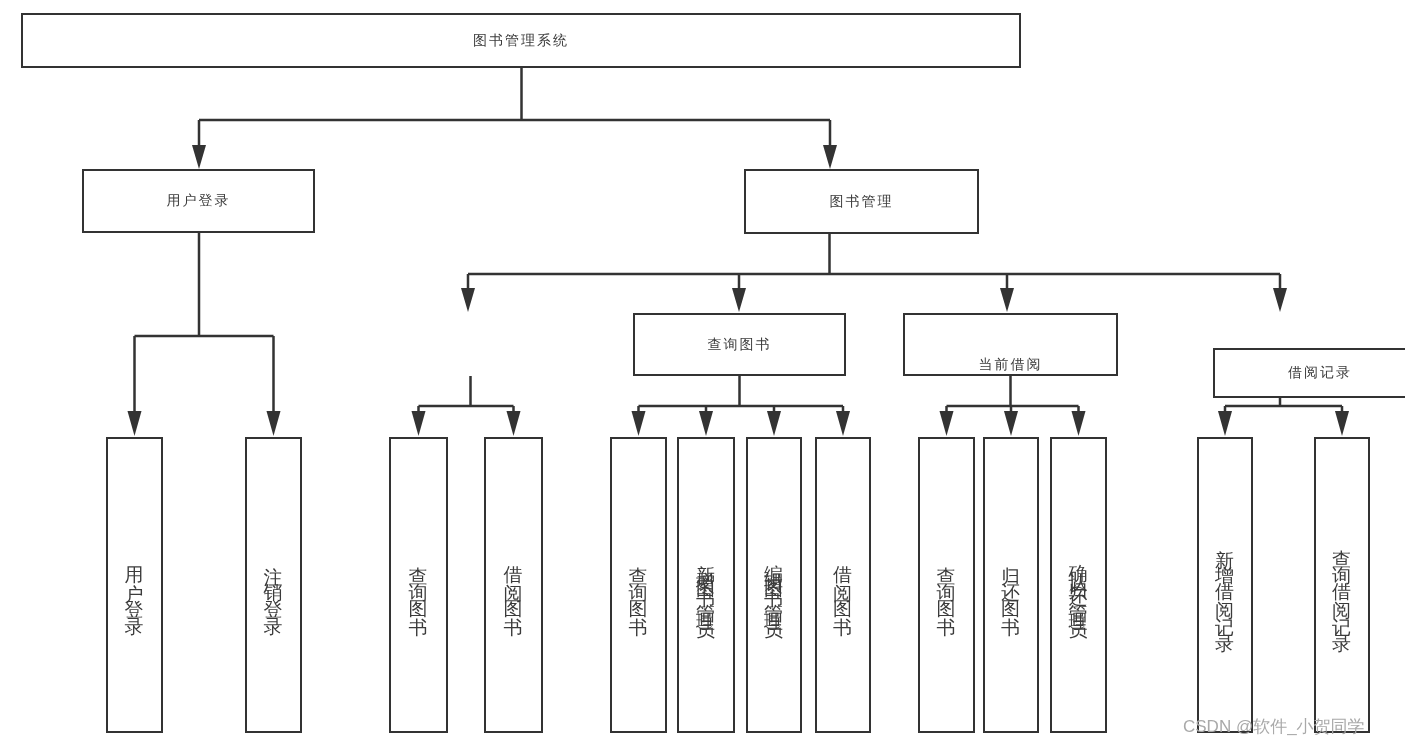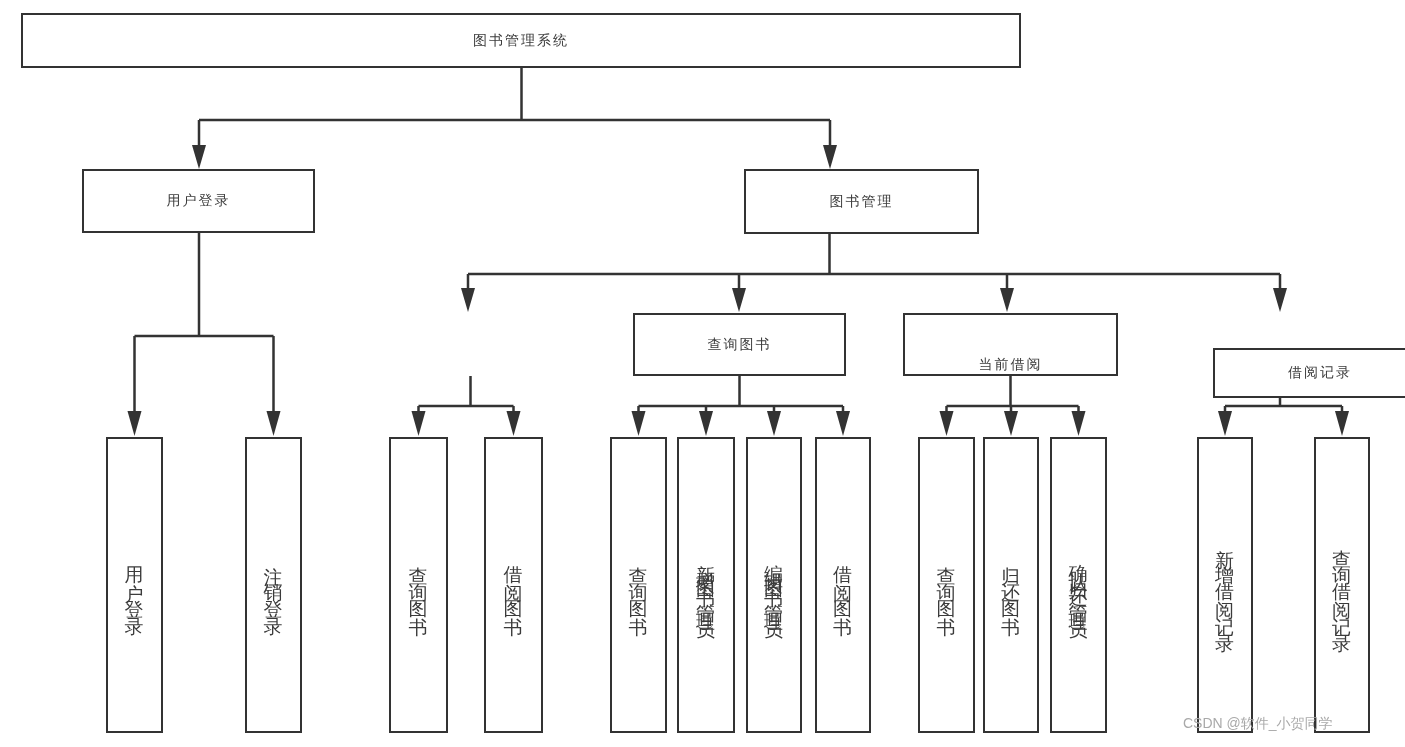--- a/index.html
+++ b/index.html
@@ -40,21 +40,21 @@
     line-height: 1;
     white-space: nowrap;
   }
   .node.v span.tight {
     letter-spacing: 8px;
   }
   .watermark {
     position: absolute;
     left: 1183px;
     top: 715px;
-    font-size: 14px;
+    font-size: 17px;
     color: #a9a9a9;
     white-space: nowrap;
     z-index: 5;
   }
 </style>
 </head>
 <body>
 
 <div class="stage">
 

